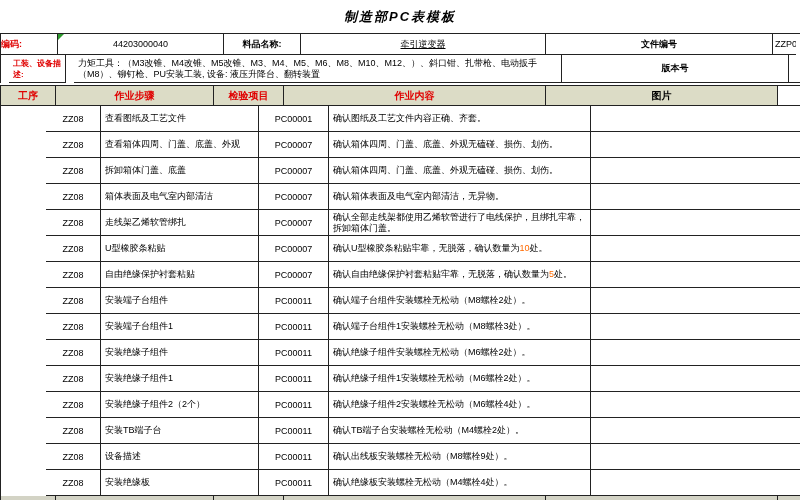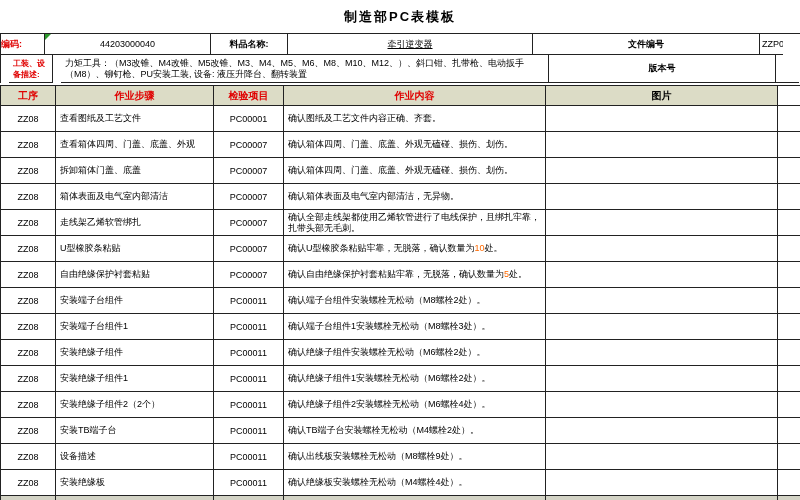--- a/index.html
+++ b/index.html
@@ -2,56 +2,56 @@
 <html><head>
 <meta charset="utf-8">
 <style>
   html,body{margin:0;padding:0;}
   .page{
     width:800px;height:500px;position:relative;overflow:hidden;
     background:#ffffff;
     font-family:"Liberation Sans","DejaVu Sans",sans-serif;
     color:#000;
   }
-  .titlebar{height:33px;display:flex;align-items:center;justify-content:center;}
+  .titlebar{height:33px;display:flex;align-items:center;justify-content:center;font-style:italic;}
   .title{font-size:13px;font-weight:bold;letter-spacing:2px;}
 
   
   .cell{
     box-sizing:border-box;flex:0 0 auto;
     border-right:1px solid #222;border-bottom:1px solid #222;
     display:flex;align-items:center;justify-content:center;
     font-size:9px;overflow:hidden;position:relative;background:#fff;
   }
   .left{justify-content:flex-start;text-align:left;padding:1px 4px;}
   .red{color:#e00000;font-weight:bold;}
   .bold{font-weight:bold;}
   .hl{color:#ff6a00;}
 
   .info-table{border-top:1px solid #222;border-left:1px solid #222;width:800px;}
   .irow{display:flex;}
   .r1 .cell{height:21px;}
   .r2 .cell{height:28px;}
-  .w-i1{width:44px;} .w-i2{width:166px;} .w-i3{width:77px;}
+  .w-i1{width:57px;} .w-i2{width:166px;} .w-i3{width:77px;}
   .w-i4{width:245px;text-decoration:underline;} .w-i5{width:227px;}
   .w-i6{width:23px;border-right:none;justify-content:flex-start;padding-left:2px;white-space:nowrap;}
   .w-desc{width:488px;}
   .tools{line-height:11px;font-size:9px;margin-left:8px;}
   .cut-label{padding:0;justify-content:flex-start;white-space:nowrap;}
 
   .green-tri{
     position:absolute;top:0;left:0;width:0;height:0;
     border-top:6px solid #2e9a2e;border-right:6px solid transparent;
   }
 
   .main-table{margin-top:2px;border-top:1px solid #222;border-left:1px solid #222;width:800px;}
   .hrow{display:flex;}
   .hrow .cell{height:20px;background:#dcdcc6;font-weight:bold;font-size:10px;}
   .hrow .w6{background:#ffffff;}
-  .drow{display:flex;}
+  .drow{display:flex;margin-left:45px;}
   .drow .cell{height:26px;}
   .w1{width:55px;} .w2{width:158px;} .w3{width:70px;}
   .w4{width:262px;line-height:11px;} .w5{width:232px;}
   .w6{width:23px;border-right:none;}
   .prow{display:flex;}
   .prow .cell{height:6px;background:#d3d3c5;border-bottom:none;}
 </style>
 </head>
 <body>
 
@@ -129,21 +129,21 @@
             <span><span>确认箱体表面及电气室内部清洁，无异物。</span></span>
           </div>
           <div class="cell w5"></div>
           <div class="cell w6"></div>
         </div>
         <div class="drow">
           <div class="cell w1">ZZ08</div>
           <div class="cell w2 left">走线架乙烯软管绑扎</div>
           <div class="cell w3">PC00007</div>
           <div class="cell w4 left">
-            <span><span>确认全部走线架都使用乙烯软管进行了电线保护，且绑扎牢靠，扎带头部无毛刺。</span></span>
+            <span><span>确认全部走线架都使用乙烯软管进行了电线保护，且绑扎牢靠，拆卸箱体门盖。</span></span>
           </div>
           <div class="cell w5"></div>
           <div class="cell w6"></div>
         </div>
         <div class="drow">
           <div class="cell w1">ZZ08</div>
           <div class="cell w2 left">U型橡胶条粘贴</div>
           <div class="cell w3">PC00007</div>
           <div class="cell w4 left">
             <span><span>确认U型橡胶条粘贴牢靠，无脱落，确认数量为</span><span class="hl">10</span><span>处。</span></span>

